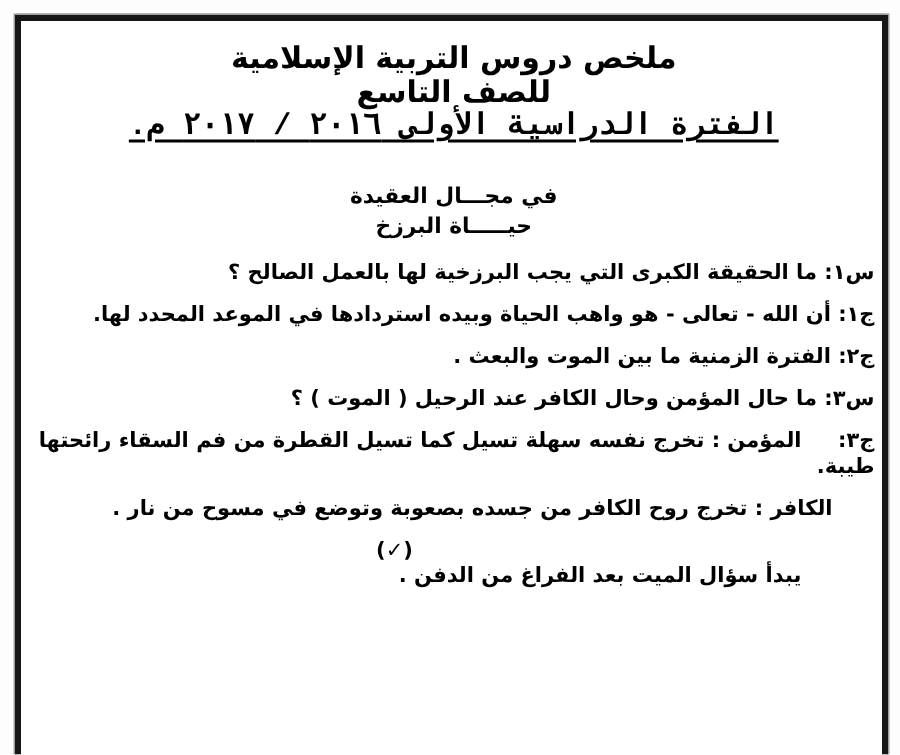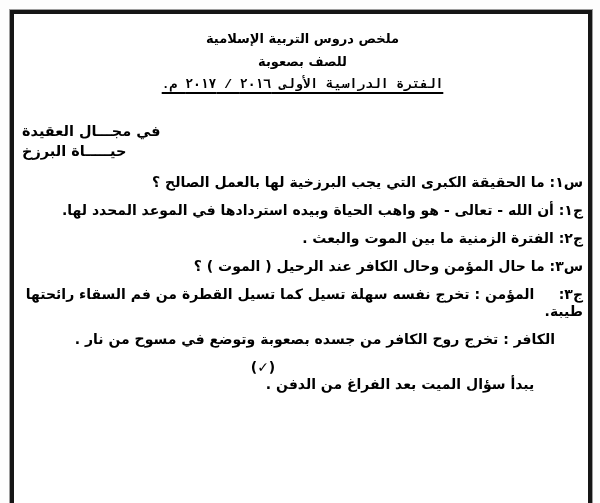--- a/index.html
+++ b/index.html
@@ -30,32 +30,32 @@
   .page-content {
     position: absolute;
     inset: 0;
     padding: 8px 5px 0 8px;
     color: #000;
     font-weight: bold;
   }
 
   .doc-header { text-align: center; padding-top: 5px; }
   .doc-header .h-line {
-    font-size: 13px;
+    font-size: 20px;
     line-height: 23px;
     white-space: pre-wrap;
   }
   .doc-header .underlined {
     text-decoration: underline;
     text-decoration-thickness: 1.5px;
     text-underline-offset: 4px;
     font-family: Liberation Mono, monospace;
   }
 
-  .section-title { text-align: left; margin-top: 25px; }
+  .section-title { text-align: center; margin-top: 25px; }
   .section-title .s-line {
     font-size: 14.5px;
     line-height: 20px;
     white-space: pre-wrap;
   }
 
   .qa-block { margin-top: 13px; }
   .qa-line {
     font-size: 14px;
     line-height: 17px;
@@ -85,21 +85,21 @@
 </style>
 </head>
 <body>
 
 <div class="screen">
   <div class="page-frame">
     <div class="page-content">
 
       <div class="doc-header">
         <div class="h-line">ملخص دروس التربية الإسلامية</div>
-        <div class="h-line">للصف بصعوبة</div>
+        <div class="h-line">للصف التاسع</div>
         <div class="h-line underlined">الفترة الدراسية الأولى ٢٠١٦ / ٢٠١٧ م.</div>
       </div>
 
       <div class="section-title">
         <div class="s-line">في مجـــال العقيدة</div>
         <div class="s-line">حيـــــاة البرزخ</div>
       </div>
 
       <div class="qa-block">
         <div class="qa-line">س١: ما الحقيقة الكبرى التي يجب البرزخية لها بالعمل الصالح ؟</div>

